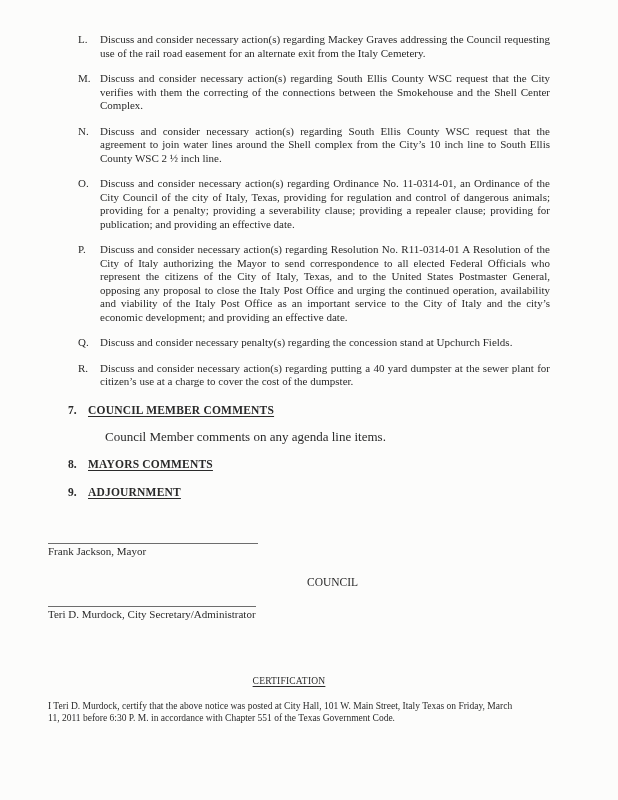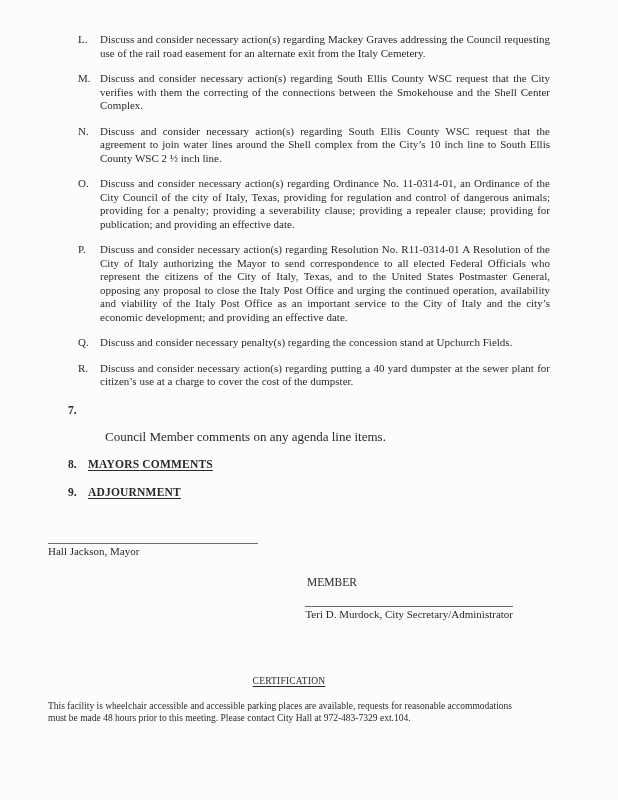--- a/index.html
+++ b/index.html
@@ -75,23 +75,21 @@
     padding-top: 1px;
   }
   .attest {
     margin-top: 16px;
     margin-left: 259px;
     font-size: 11.5px;
     line-height: 14px;
   }
   .sig-block.secretary {
     margin-top: 17px;
-    margin-left: 257px;
     width: 208px;
-    text-align: right;
   }
   
   .cert-heading {
     margin-top: 54px;
     text-align: center;
     font-size: 9.5px;
     line-height: 12px;
     text-decoration: underline;
     text-underline-offset: 1.5px;
     letter-spacing: 0.2px;
@@ -138,46 +136,47 @@
     <div class="item-text">Discuss and consider necessary penalty(s) regarding the concession stand at Upchurch Fields.</div>
   </div>
   <div class="agenda-item">
     <span class="marker">R.</span>
     <div class="item-text">Discuss and consider necessary action(s) regarding putting a 40 yard dumpster at the sewer plant for citizen’s use at a charge to cover the cost of the dumpster.</div>
   </div>
 
   <div class="section">
     <div class="section-heading-row">
       <span class="num">7.</span>
+      <span class="heading">COUNCIL MEMBER COMMENTS</span>
     </div>
     <p class="section-body">Council Member comments on any agenda line items.</p>
   </div>
 
   <div class="section">
     <div class="section-heading-row">
       <span class="num">8.</span>
       <span class="heading">MAYORS COMMENTS</span>
     </div>
   </div>
 
   <div class="section">
     <div class="section-heading-row">
       <span class="num">9.</span>
       <span class="heading">ADJOURNMENT</span>
     </div>
   </div>
 
   <div class="sig-block mayor">
     <div class="sig-line"></div>
-    <div class="sig-label">Hall Jackson, Mayor</div>
+    <div class="sig-label">Frank Jackson, Mayor</div>
   </div>
 
-  <div class="attest">MEMBER</div>
+  <div class="attest">COUNCIL</div>
 
   <div class="sig-block secretary">
     <div class="sig-line"></div>
     <div class="sig-label">Teri D. Murdock, City Secretary/Administrator</div>
   </div>
 
   <div class="cert-heading">CERTIFICATION</div>
-  <p class="cert-para">This facility is wheelchair accessible and accessible parking places are available, requests for reasonable accommodations must be made 48 hours prior to this meeting.  Please contact City Hall at 972-483-7329 ext.104.</p>
+  <p class="cert-para">I Teri D. Murdock, certify that the above notice was posted at City Hall, 101 W. Main Street, Italy Texas on Friday, March 11, 2011 before 6:30 P. M. in accordance with Chapter 551 of the Texas Government Code.</p>
 
 </div>
 
 </body></html>

